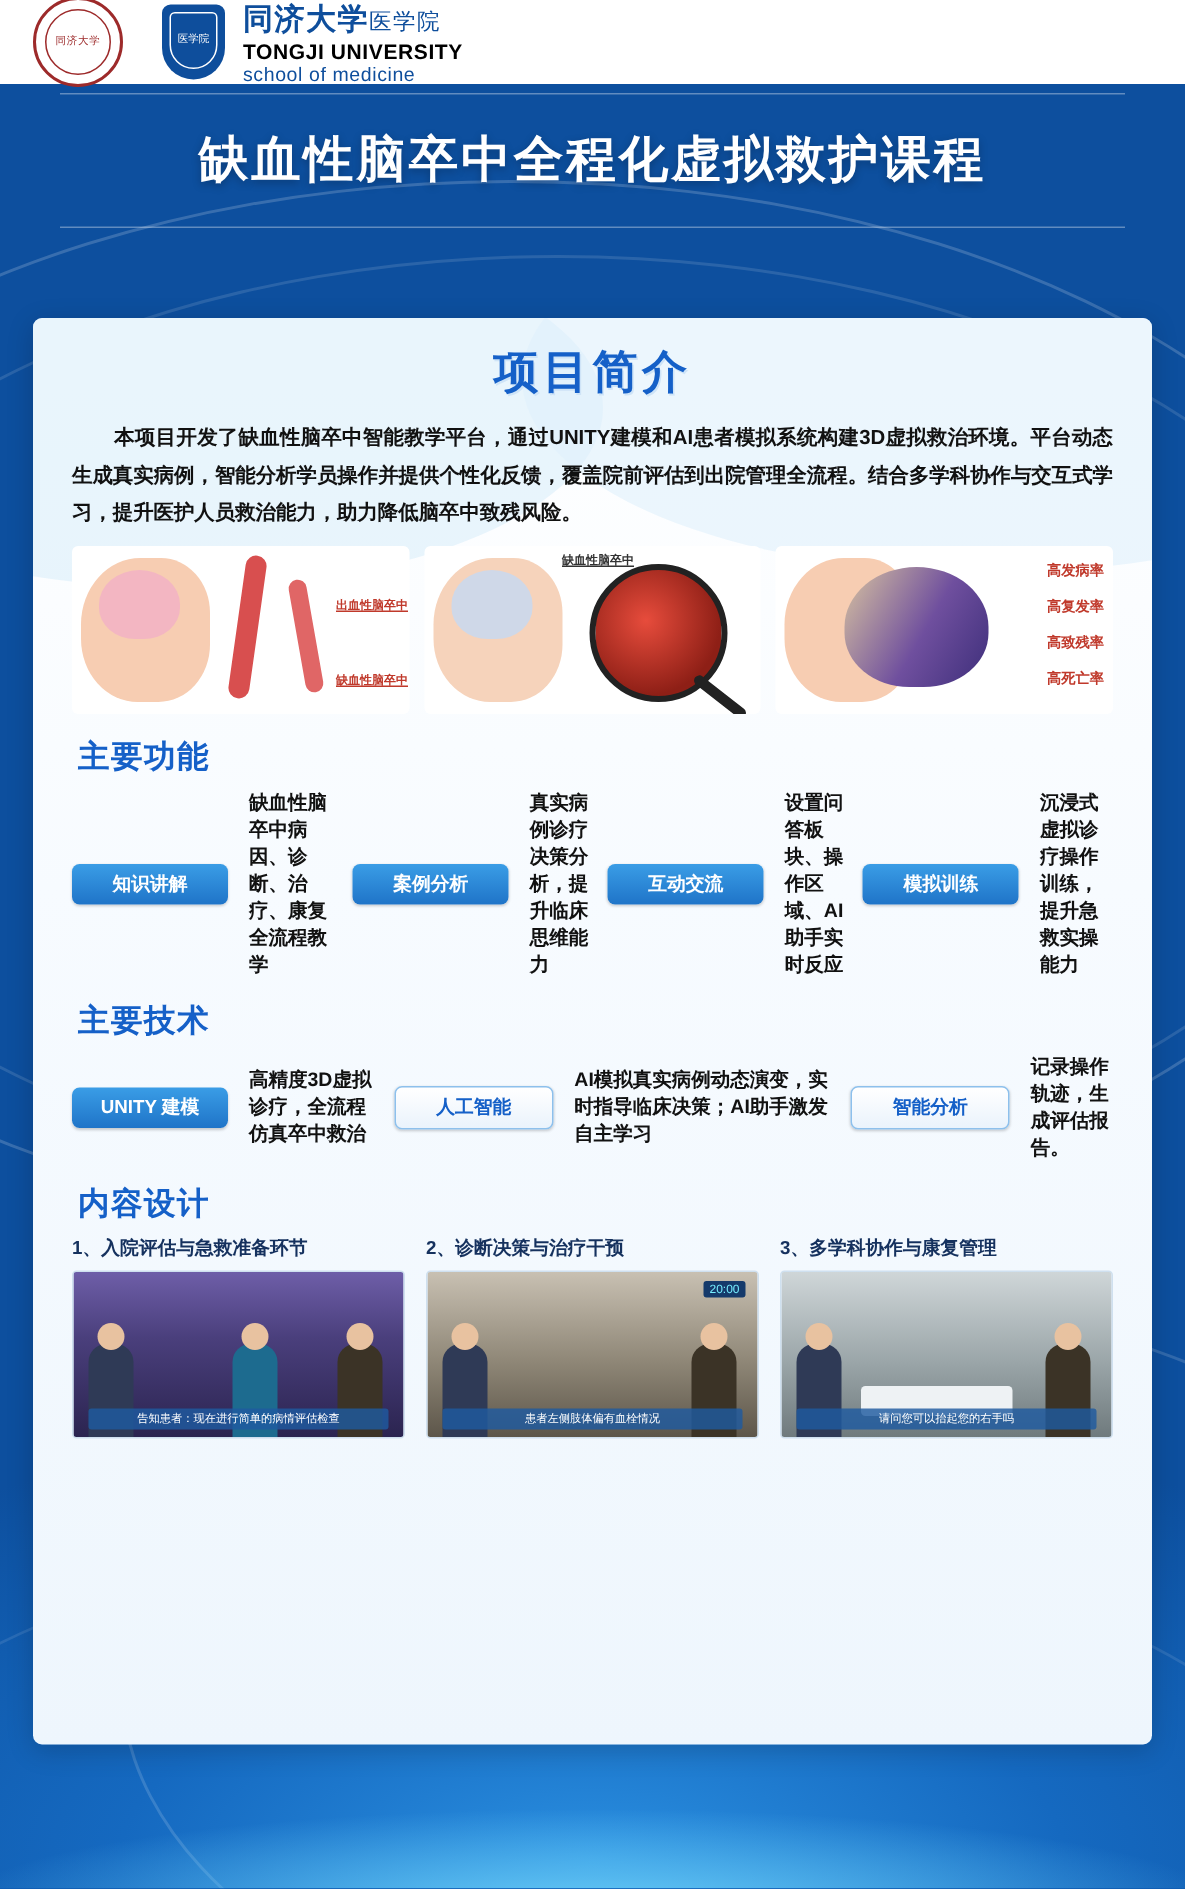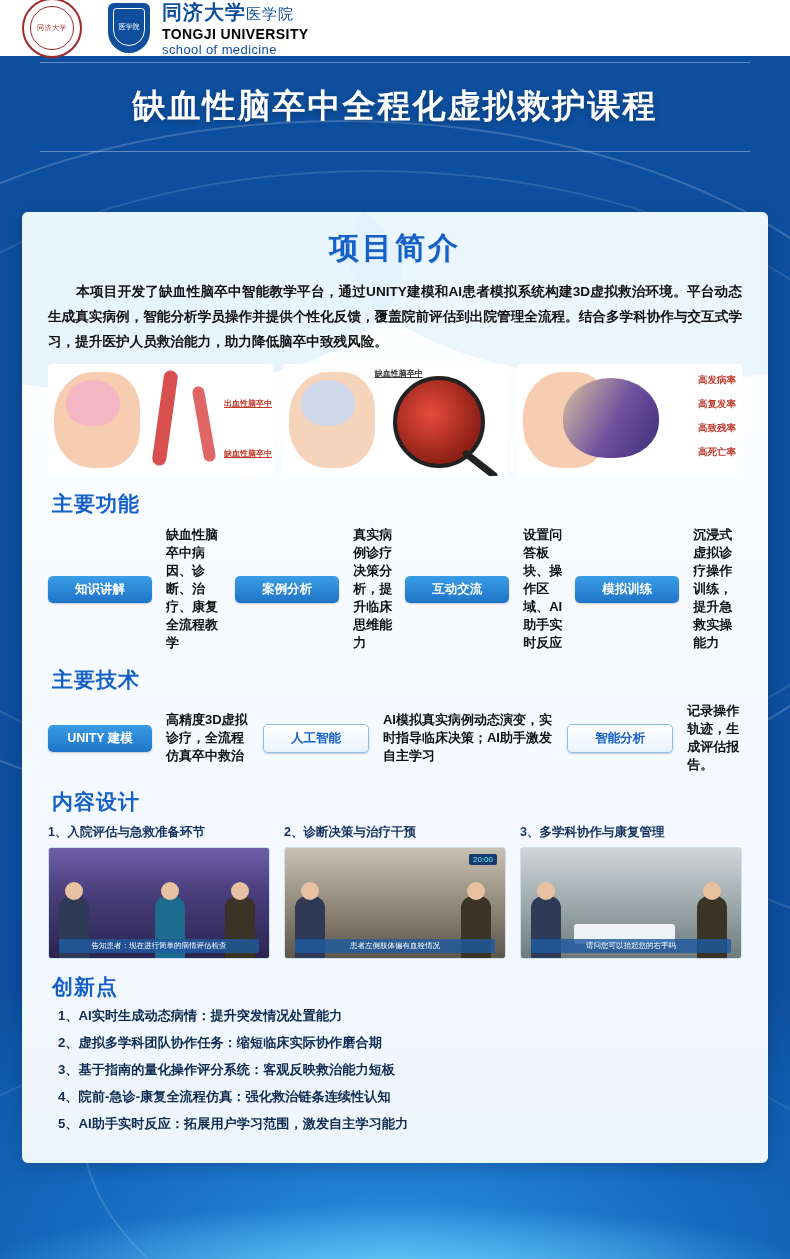--- a/index.html
+++ b/index.html
@@ -248,28 +248,18 @@
           <div class="person l">
               <div class="head"></div>
             </div>
           <div class="person r">
               <div class="head"></div>
             </div>
           <div class="cap">请问您可以抬起您的右手吗</div>
         </div>
       </div>
 
-      <div class="inno">
-        <div class="sec-h">创新点</div>
-        <div class="inno-list">
-          <div class="inno-item">1、AI实时生成动态病情：提升突发情况处置能力</div>
-          <div class="inno-item">2、虚拟多学科团队协作任务：缩短临床实际协作磨合期</div>
-          <div class="inno-item">3、基于指南的量化操作评分系统：客观反映救治能力短板</div>
-          <div class="inno-item">4、院前-急诊-康复全流程仿真：强化救治链条连续性认知</div>
-          <div class="inno-item">5、AI助手实时反应：拓展用户学习范围，激发自主学习能力</div>
-        </div>
-      </div>
 
     </div>
   </div>
 
   <div class="bottomglow"></div>
 </div>
 
 </body></html>

